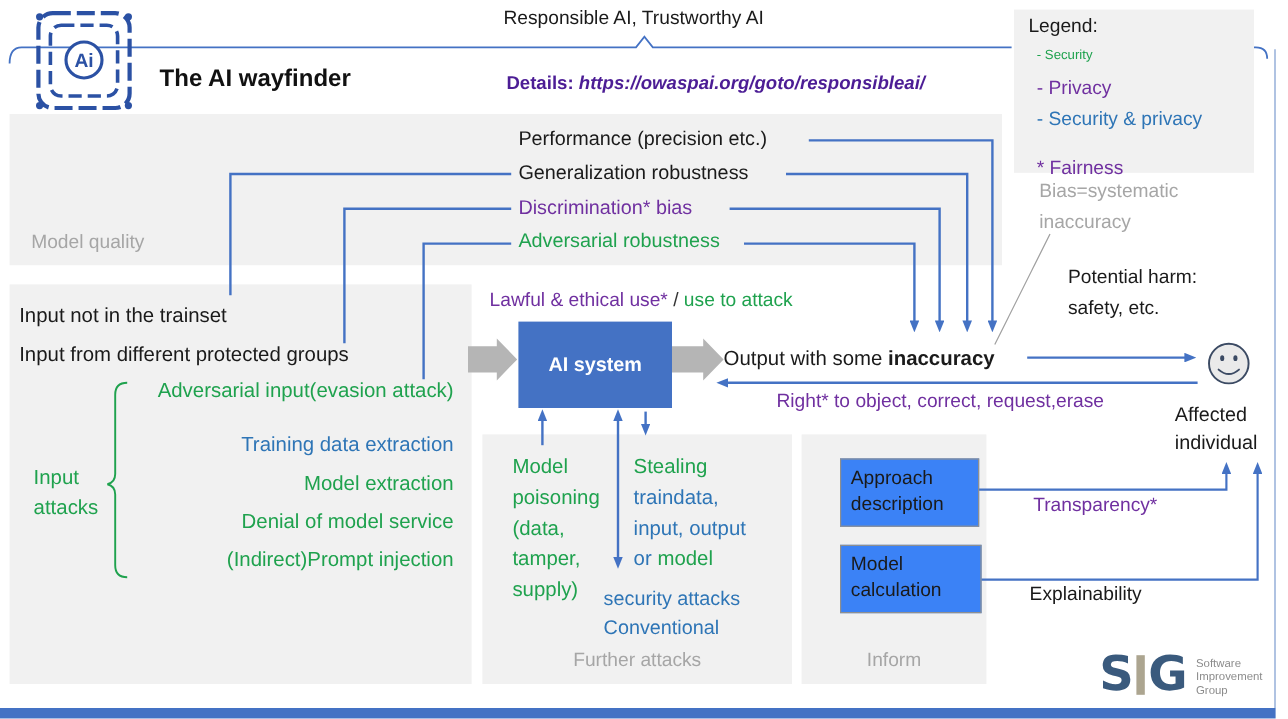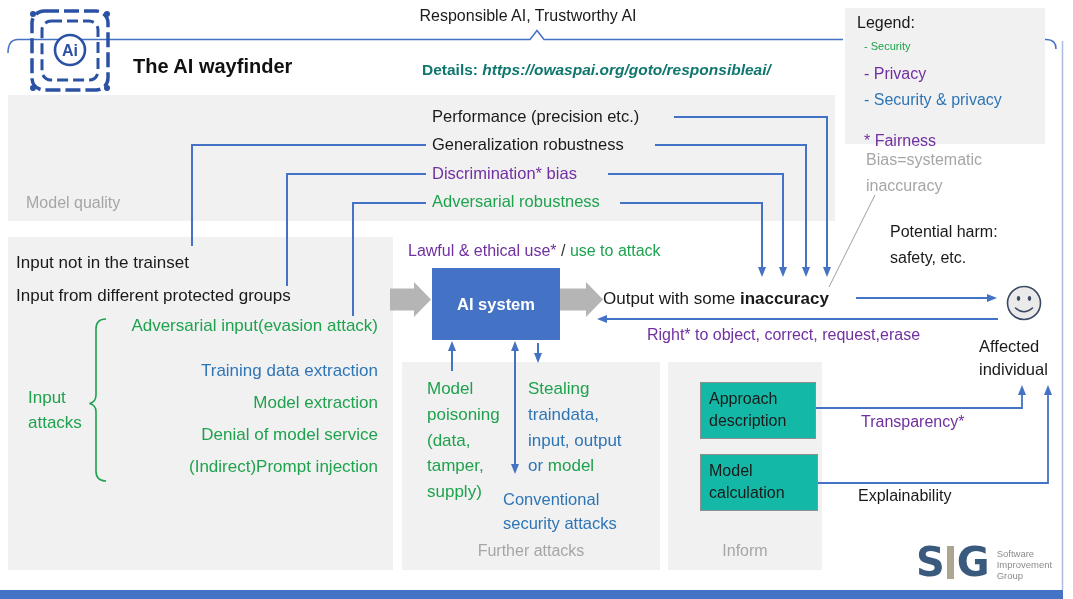--- a/index.html
+++ b/index.html
@@ -4,24 +4,24 @@
 <style>
   html,body{margin:0;padding:0;background:#fff;}
   .canvas{position:relative;width:1073px;height:599px;background:#fff;
     font-family:"Liberation Sans",sans-serif;color:#1a1a1a;overflow:hidden;}
   .abs{position:absolute;white-space:nowrap;}
   .panel{position:absolute;background:#F1F1F1;}
   .c-green{color:#1FA24E;}
   .c-purple{color:#7030A0;}
   .c-blue{color:#2E75B6;}
   .c-gray{color:#A6A6A6;}
-  .c-lightgray{color:#0f766e;}
+  .c-lightgray{color:#4c1d95;}
   .center{text-align:center;}
   svg.overlay{position:absolute;left:0;top:0;pointer-events:none;}
-  .whitebox{position:absolute;background:#14b8a6;border:1px solid #8f8f8f;
+  .whitebox{position:absolute;background:#3b82f6;border:1px solid #8f8f8f;
     font-size:16px;line-height:22px;padding:5px 0 0 8px;color:#1a1a1a;}
   .sigwrap{display:flex;align-items:flex-start;}
   .sigletter{font-family:"DejaVu Sans",sans-serif;font-weight:bold;
     font-size:40px;line-height:36px;color:#3A5A7D;letter-spacing:-2px;}
   .sigbar{width:7px;height:33px;background:#ACA590;margin:2px 3px 0 4px;}
   .sigtext{margin-left:9px;margin-top:4px;font-size:9.5px;line-height:11px;color:#8C8C8C;}
 </style>
 </head>
 <body>
 
@@ -170,22 +170,22 @@
     <div>tamper,</div>
     <div>supply)</div>
   </div>
   <div class="abs" style="left:528px;top:376px;font-size:17px;line-height:25.8px;">
     <div class="c-green">Stealing</div>
     <div class="c-blue">traindata,</div>
     <div class="c-blue">input, output</div>
     <div><span class="c-blue">or </span><span class="c-green">model</span></div>
   </div>
   <div class="abs c-blue" style="left:503px;top:488px;font-size:16.5px;line-height:23.5px;">
+    <div>security attacks</div>
     <div>Conventional</div>
-    <div>security attacks</div>
   </div>
   <div class="abs c-gray center" style="left:402px;top:542px;width:258px;font-size:16px;">Further attacks</div>
 
   <div class="whitebox" style="left:700px;top:382px;width:106px;height:50px;">
     <div>Approach</div>
     <div>description</div>
   </div>
   <div class="whitebox" style="left:700px;top:454px;width:108px;height:50px;">
     <div>Model</div>
     <div>calculation</div>

